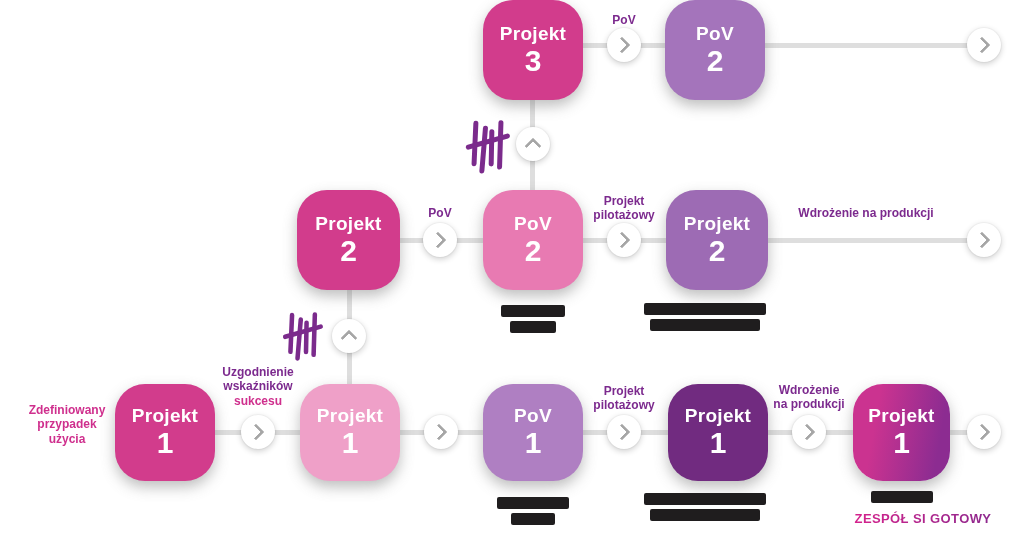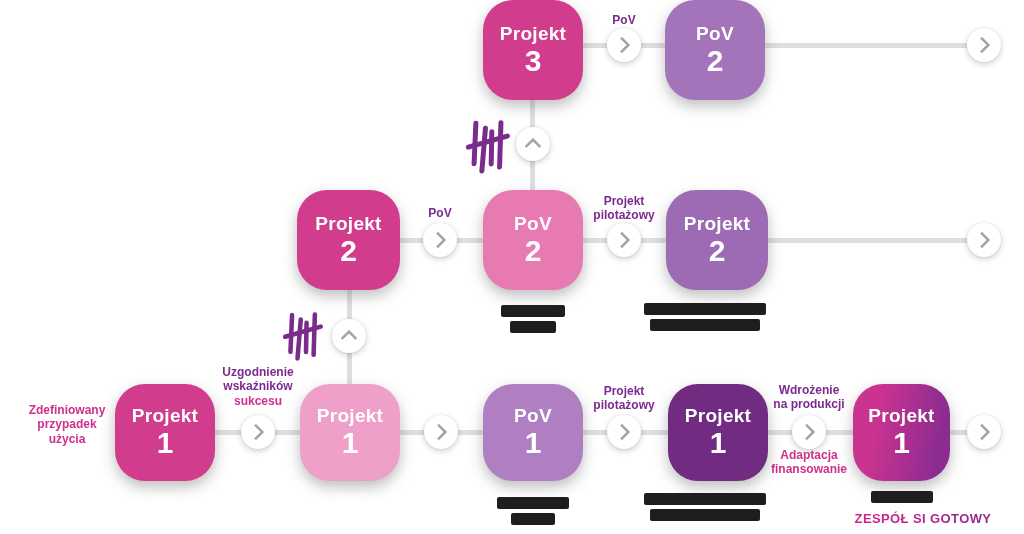--- a/index.html
+++ b/index.html
@@ -166,42 +166,41 @@
   <div class="lbl purple" style="left:594px;top:13px;width:60px">
     <span>PoV</span>
   </div>
   <div class="lbl purple" style="left:410px;top:206px;width:60px">
     <span>PoV</span>
   </div>
   <div class="lbl purple" style="left:574px;top:194px;width:100px">
     <span>Projekt</span>
     <span>pilotażowy</span>
   </div>
+  <div class="lbl purple" style="left:776px;top:206px;width:180px">
+    <span>Wdrożenie na produkcji</span>
+  </div>
   <div class="lbl magenta" style="left:14px;top:403px;width:106px">
     <span>Zdefiniowany</span>
     <span>przypadek</span>
     <span>użycia</span>
   </div>
   <div class="lbl" style="left:208px;top:365px;width:100px">
     <span class="purple">Uzgodnienie</span>
     <span class="purple">wskaźników</span>
     <span class="magenta">sukcesu</span>
   </div>
   <div class="lbl purple" style="left:574px;top:384px;width:100px">
     <span>Projekt</span>
     <span>pilotażowy</span>
   </div>
   <div class="lbl purple" style="left:762px;top:383px;width:94px">
     <span>Wdrożenie</span>
     <span>na produkcji</span>
   </div>
-  <div class="lbl magenta" style="left:759px;top:448px;width:100px">
-    <span>Adaptacja</span>
-    <span>finansowanie</span>
-  </div>
 
   <div class="caption" style="left:483px;top:301px;width:100px">
     <div class="redact-line" style="width:64px"></div>
     <div class="redact-line" style="width:46px"></div>
   </div>
   <div class="caption" style="left:640px;top:299px;width:130px">
     <div class="redact-line" style="width:122px"></div>
     <div class="redact-line" style="width:110px"></div>
   </div>
   <div class="caption" style="left:483px;top:493px;width:100px">

